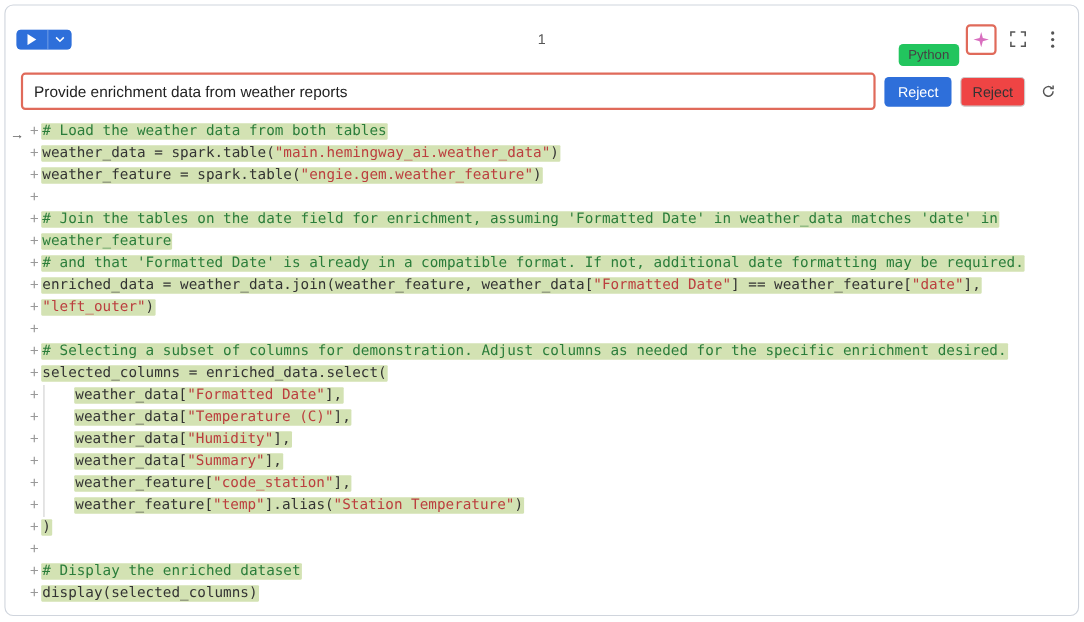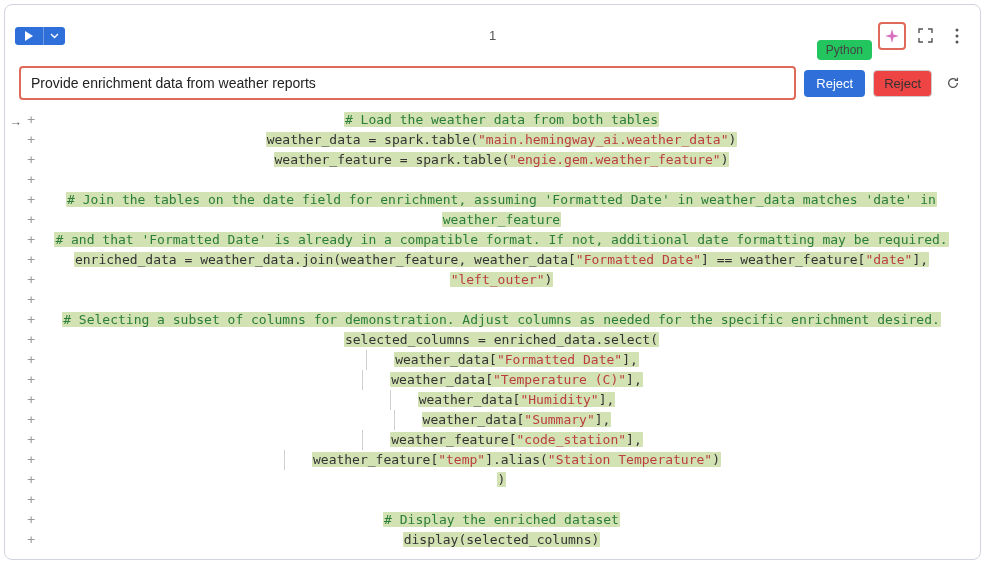--- a/index.html
+++ b/index.html
@@ -174,21 +174,20 @@
     flex: 1;
     font-family: "SF Mono", Menlo, Consolas, monospace;
     font-size: 13px;
     line-height: 20px;
     white-space: pre;
     overflow-x: auto;
   }
   .code-lines .row {
     height: 20px;
     padding-left: 2px;
-    text-align: center;
   }
   .hl {
     background: #d3e2b3;
     border-radius: 1px;
     padding: 0 1px;
   }
   .cm { color: #2a7d3a; } 
   .st { color: #bb3e3e; }
   .indent-guide {
     display: inline-block;

